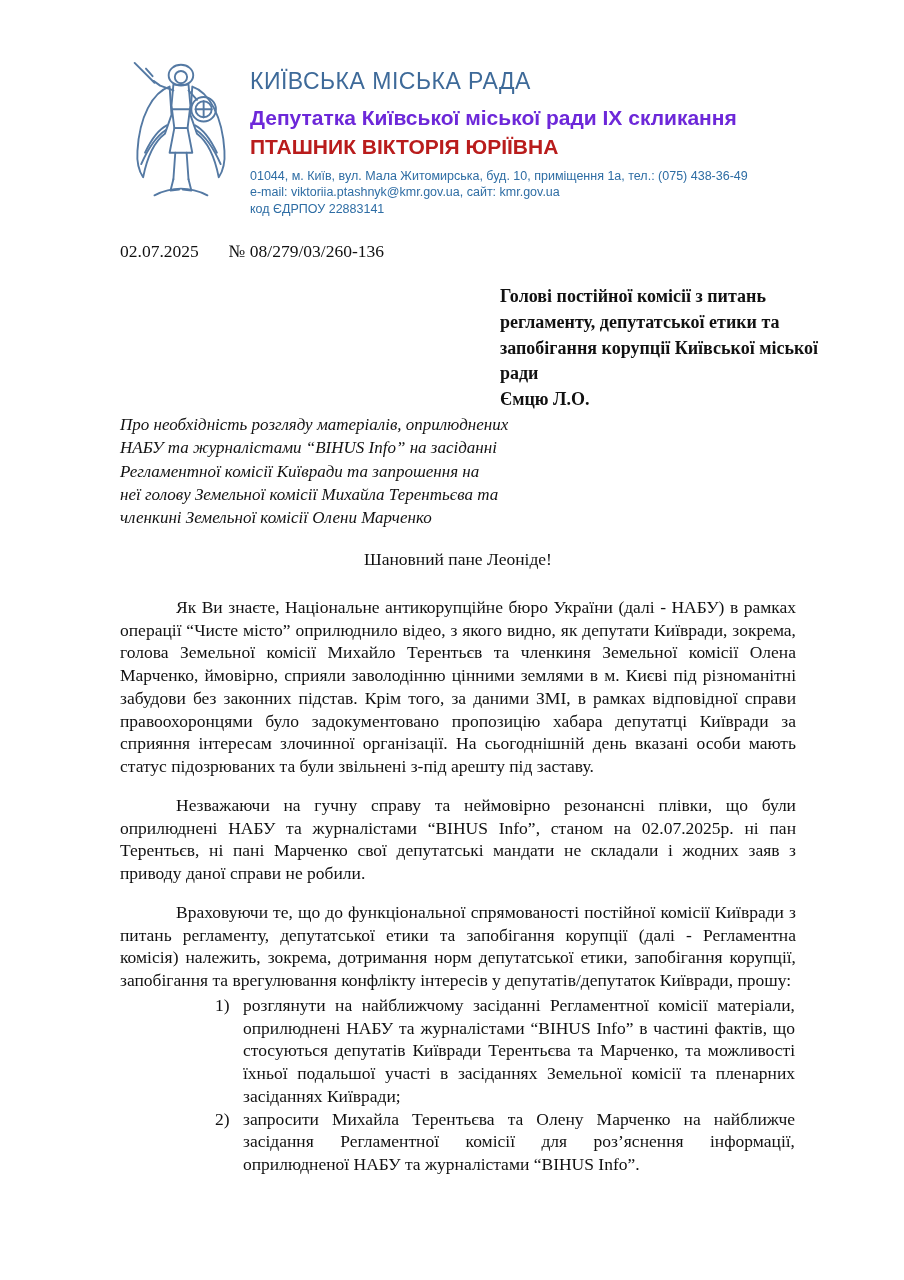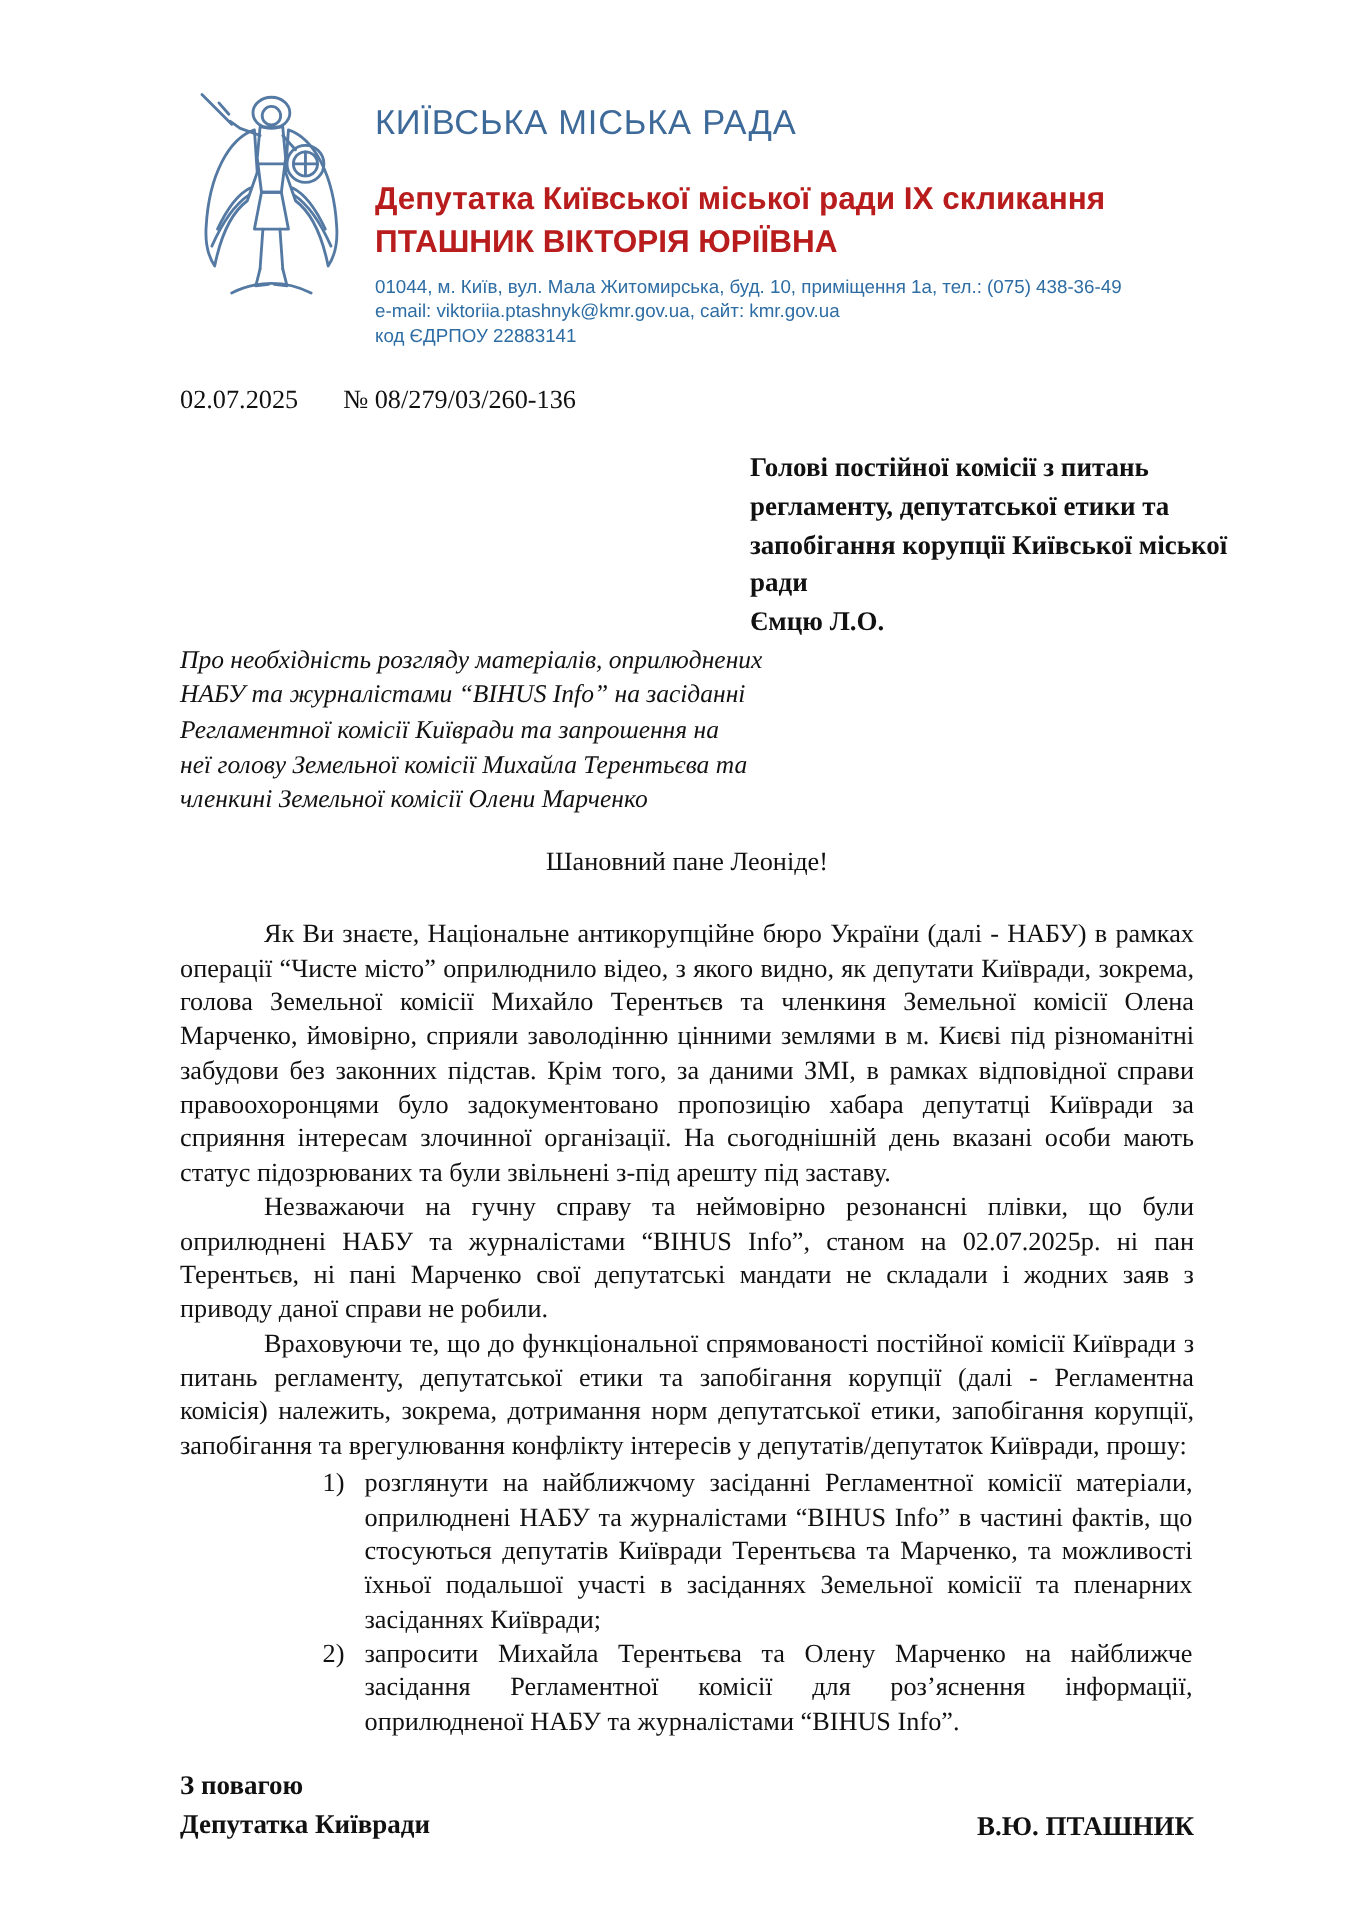--- a/index.html
+++ b/index.html
@@ -10,21 +10,21 @@
     font-family:"Liberation Serif", serif;
     color:#111;
     overflow:hidden;
     margin:0 auto;
   }
   
   .header{display:flex;gap:18px;margin:56px 0 0 128px;}
   .logo{flex:0 0 auto;width:104px;height:150px;}
   .header-text{padding-top:12px;font-family:"Liberation Sans", sans-serif;}
   .org{font-size:23px;letter-spacing:.5px;color:#3e6a99;font-weight:400;}
-  .role{font-size:21px;font-weight:700;color:#b91c1c;margin-top:26px;}
+  .role{font-size:21px;font-weight:700;color:#6d28d9;margin-top:11px;}
   .person{font-size:21px;font-weight:700;color:#b91c1c;margin-top:5px;}
   .contact{margin-top:9px;font-size:12.5px;line-height:1.3;color:#2e6da4;font-weight:500;}
   
   .meta-row{margin:24px 0 0 120px;font-size:17.5px;}
   .meta-number{margin-left:30px;}
   
   .addressee{
     margin:22px 0 0 500px;width:350px;
     font-weight:700;font-size:18px;line-height:1.44;
     white-space:pre-line;
@@ -37,21 +37,21 @@
   }
   
   .salutation{margin:20px 0 0 120px;width:676px;text-align:center;font-size:17.5px;}
   
   .para{
     margin:0 0 0 120px;width:676px;
     text-align:justify;font-size:17.5px;line-height:1.3;
     text-indent:56px;
   }
   .para.first{margin-top:26px;}
-  .para.gap{}
+  .para.gap{margin-top:16px;}
   
   .req-list{margin:2px 0 0 215px;width:580px;}
   .req-item{display:flex;font-size:17.5px;line-height:1.3;}
   .req-marker{flex:0 0 28px;}
   .req-text{flex:1;text-align:justify;}
   
   .closing{
     margin:18px 0 0 120px;width:676px;
     display:flex;justify-content:space-between;align-items:flex-end;
     font-weight:700;font-size:18px;
@@ -142,21 +142,14 @@
     <div class="req-item">
       <span class="req-marker">1)</span>
       <span class="req-text">розглянути на найближчому засіданні Регламентної комісії матеріали, оприлюднені НАБУ та журналістами “BIHUS Info” в частині фактів, що стосуються депутатів Київради Терентьєва та Марченко, та можливості їхньої подальшої участі в засіданнях Земельної комісії та пленарних засіданнях Київради;</span>
     </div>
     <div class="req-item">
       <span class="req-marker">2)</span>
       <span class="req-text">запросити Михайла Терентьєва та Олену Марченко на найближче засідання Регламентної комісії для роз’яснення інформації, оприлюдненої НАБУ та журналістами “BIHUS Info”.</span>
     </div>
   </div>
 
-  <div class="closing">
-    <div class="closing-left">
-      <div>З повагою</div>
-      <div>Депутатка Київради</div>
-    </div>
-    <div class="signature-name">В.Ю. ПТАШНИК</div>
-  </div>
 
 </div>
 
 </body></html>

